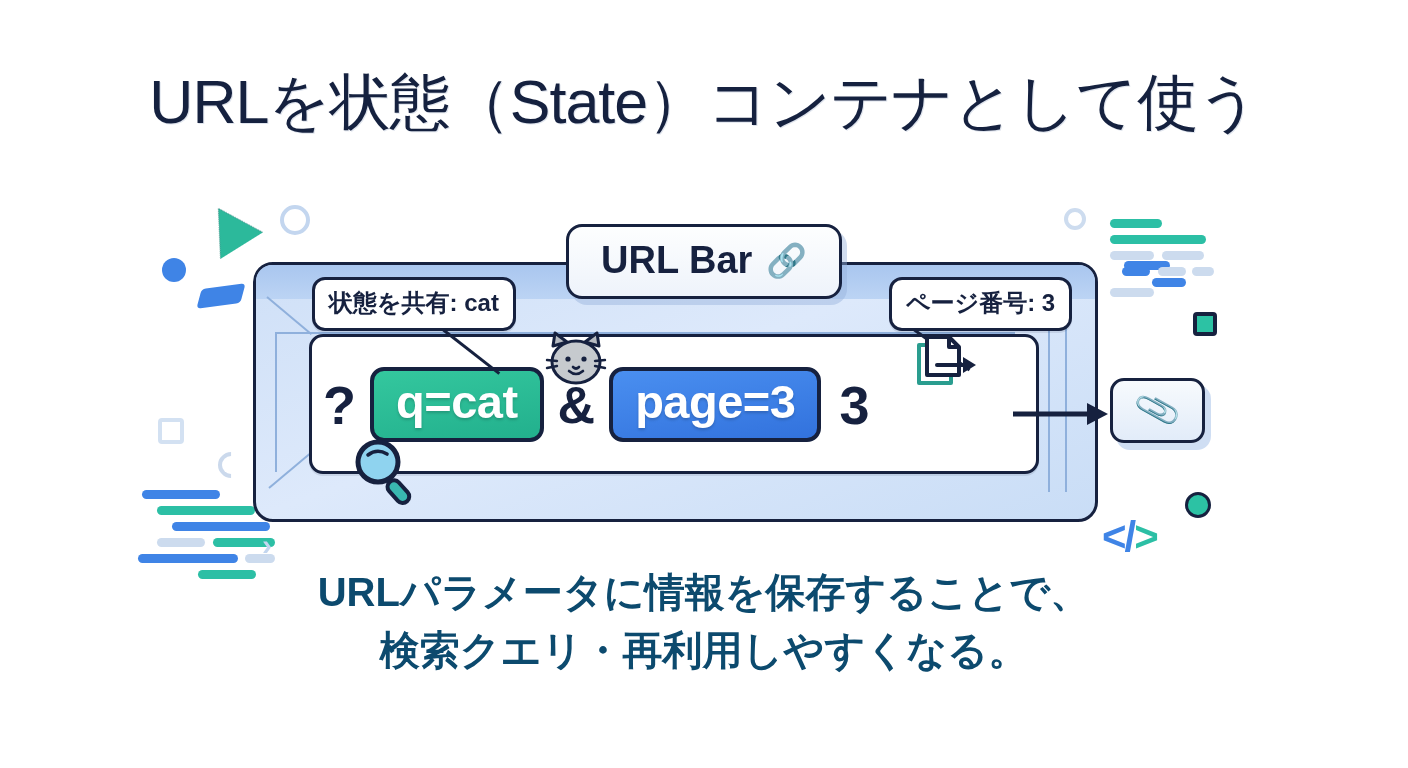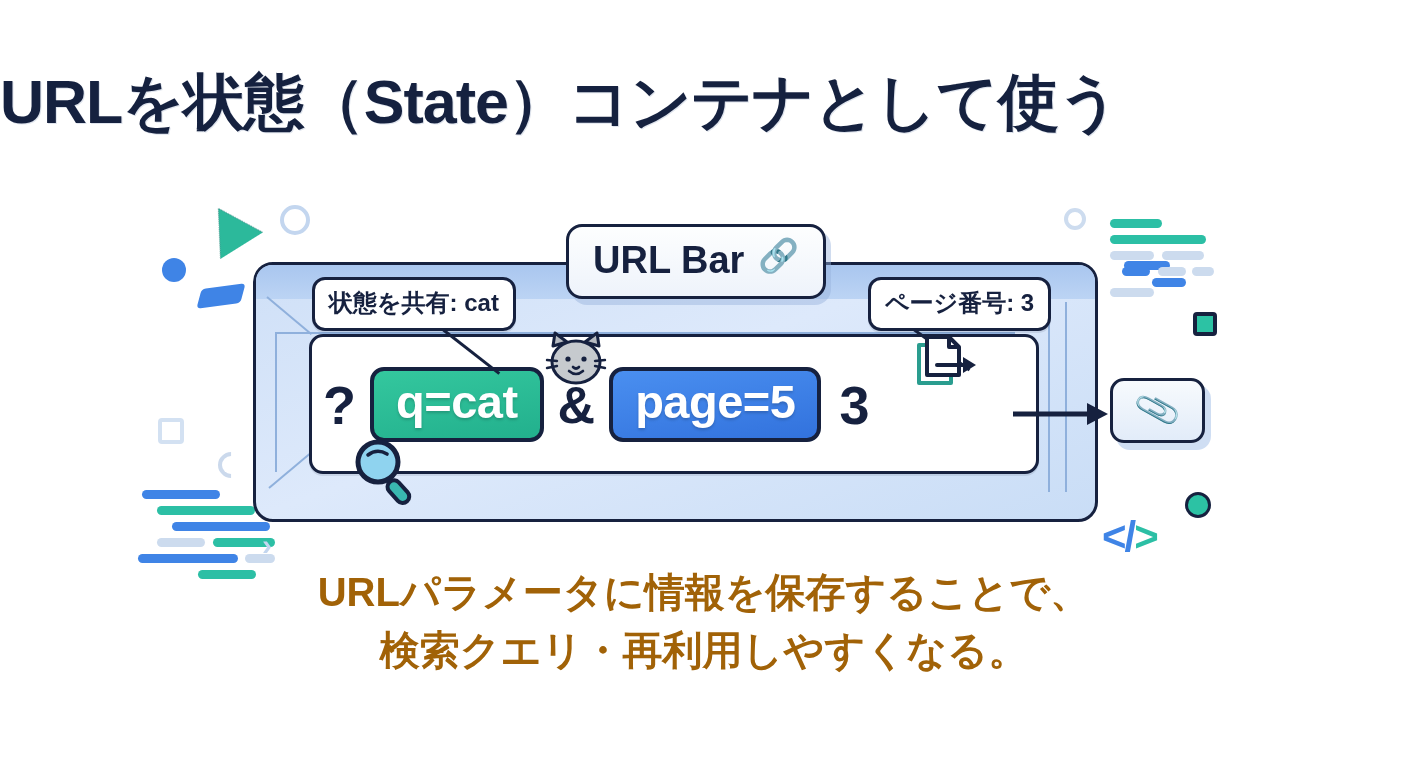--- a/index.html
+++ b/index.html
@@ -9,34 +9,35 @@
     font-family:"Liberation Sans","DejaVu Sans",sans-serif;
     position:relative;
     overflow:hidden;
   }
   #stage { position:absolute; inset:0; }
 
   
   .title {
     position:absolute;
     top:62px; left:0; width:100%;
+    text-align:center;
     font-size:61px;
-    font-weight:700;
+    font-weight:400;
     letter-spacing:-1px;
     color:#15213f;
     white-space:nowrap;
     text-shadow:1px 1px 0 rgba(220,225,235,.9);
   }
 
   
   .caption {
     position:absolute;
     top:563px; left:0; width:100%;
     text-align:center;
-    color:#a16207;
+    color:#0c4a6e;
     font-size:40px;
     font-weight:700;
     line-height:1.45;
   }
   .caption div { white-space:nowrap; }
 
   
   .window-3d {
     position:absolute;
     left:253px; top:262px;
@@ -115,40 +116,40 @@
     border:3px solid #16213f;
     border-radius:13px;
     color:#16213f;
     font-weight:700;
     font-size:24px;
     padding:7px 14px 9px;
     white-space:nowrap;
     box-shadow:0 2px 0 rgba(20,33,63,.10);
   }
   .callout-query { left:312px; top:277px; }
-  .callout-page  { left:868px; top:277px; }
+  .callout-page  { left:889px; top:277px; }
 
   .leader {
     position:absolute;
     background:#16213f;
     height:3px;
     transform-origin:left center;
   }
   .leader-q { left:430px; top:318px; width:88px; transform:rotate(38deg); }
   .leader-p { left:900px; top:318px; width:86px; transform:rotate(36deg); }
 
   
   .urlbar-pill {
     position:absolute;
     left:566px; top:224px;
-    display:flex; align-items:flex-start; gap:14px;
+    display:flex; align-items:center; gap:14px;
     background:linear-gradient(180deg,#fdfefe,#eef3fb);
     border:3px solid #16213f;
     border-radius:16px;
-    padding:12px 24px 14px;
+    padding:12px 32px 14px;
     color:#16213f;
     font-size:38px;
     font-weight:700;
     box-shadow:5px 6px 0 rgba(150,178,220,.45);
   }
   .link-glyph { font-size:33px; line-height:1; }
 
   
   .share-btn {
     position:absolute;
@@ -285,21 +286,21 @@
     <div class="fold fold-diag-bl"></div>
     <div class="fold fold-right"></div>
     <div class="fold fold-right2"></div>
 
     <div class="win-face"></div>
 
     <div class="url-row">
       <span class="qmark">?</span>
       <span class="chip chip-green">q=cat</span>
       <span class="amp">&amp;</span>
-      <span class="chip chip-blue">page=5</span>
+      <span class="chip chip-blue">page=3</span>
       <span class="tail-num">3</span>
     </div>
   </div>
 
   <div class="leader leader-q"></div>
   <div class="leader leader-p"></div>
 
   <div class="callout callout-query">状態を共有: cat</div>
   <div class="callout callout-page">ページ番号: 3</div>
 

